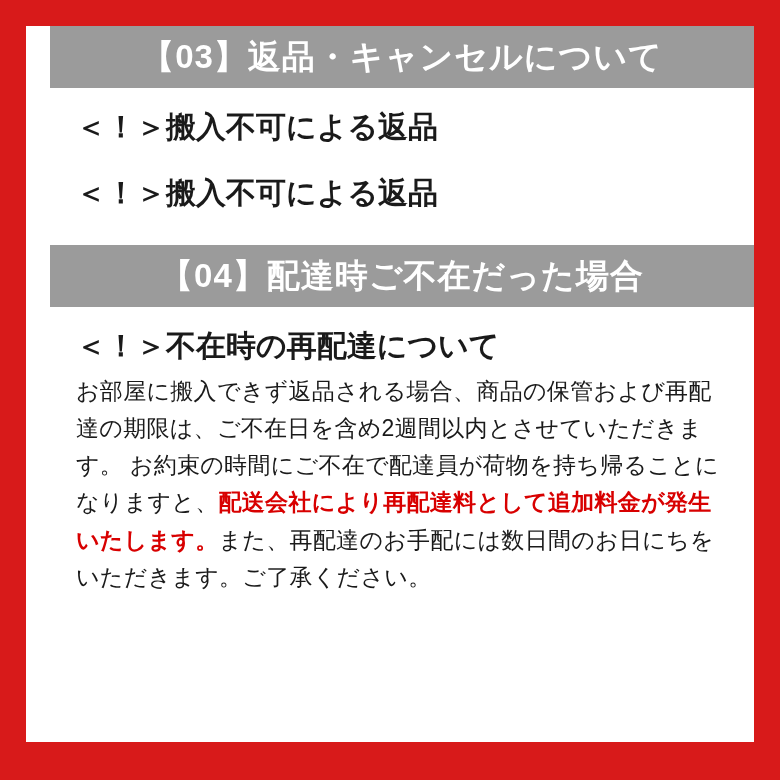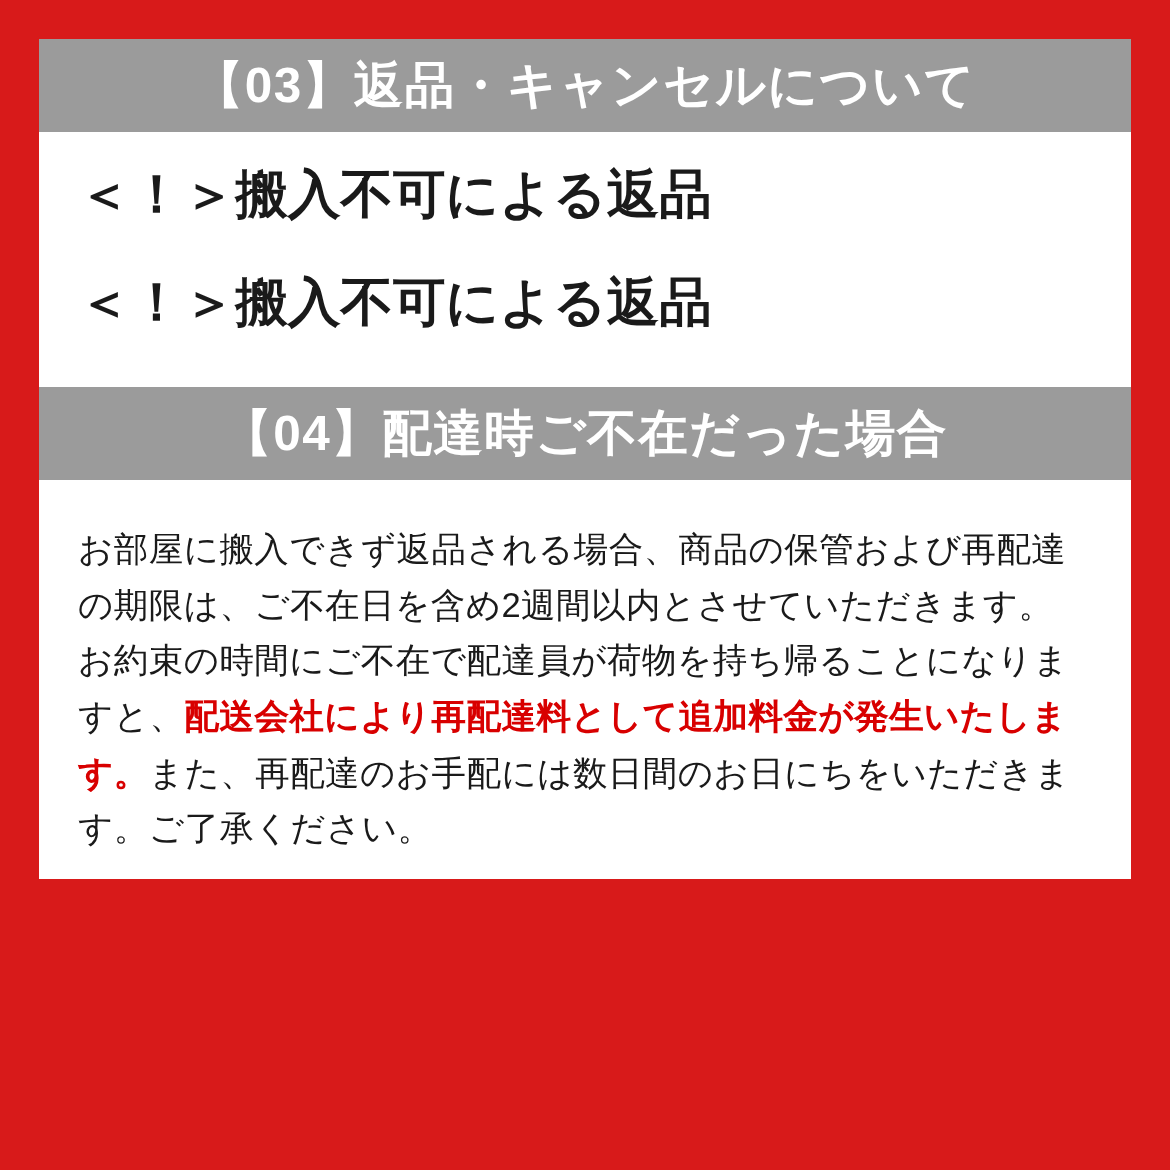--- a/index.html
+++ b/index.html
@@ -18,24 +18,25 @@
     width: 780px;
     height: 780px;
     background: #d81a1a;
     box-sizing: border-box;
   }
   .sheet {
     position: absolute;
     left: 26px;
     top: 26px;
     width: 728px;
-    height: 560px;
+    height: 716px;
     background: #ffffff;
     box-sizing: border-box;
     overflow: hidden;
+    padding-left: 24px;
   }
   .section-header {
     background: #9b9b9b;
     color: #ffffff;
     font-weight: bold;
     text-align: center;
     letter-spacing: 1px;
     box-sizing: border-box;
   }
   .header-03 {
@@ -46,21 +47,21 @@
   .header-04 {
     height: 62px;
     line-height: 62px;
     font-size: 33px;
   }
   .body-block {
     padding: 0 26px;
     box-sizing: border-box;
   }
   .sub-heading {
-    font-size: 35px;
+    font-size: 30px;
     font-weight: bold;
     color: #1a1a1a;
     letter-spacing: 0px;
     margin: 0;
     line-height: 1.25;
   }
   .para {
     font-size: 23px;
     color: #1a1a1a;
     line-height: 1.62;
@@ -97,18 +98,19 @@
       <div class="gap-xs"></div>
     </div>
 
     <div class="gap-l"></div>
 
     <div class="section-header header-04">【04】配達時ご不在だった場合</div>
 
     <div class="gap-m"></div>
 
     <div class="body-block">
+      <div class="sub-heading">＜！＞不在時の再配達について</div>
       <div class="gap-xs"></div>
       <p class="para"><span class="inline">お部屋に搬入できず返品される場合、商品の保管および再配達の期限は、ご不在日を含め2週間以内とさせていただきます。 お約束の時間にご不在で配達員が荷物を持ち帰ることになりますと、</span><span class="inline hl">配送会社により再配達料として追加料金が発生いたします。</span><span class="inline">また、再配達のお手配には数日間のお日にちをいただきます。ご了承ください。</span></p>
     </div>
 
   </div>
 </div>
 
 </body></html>

